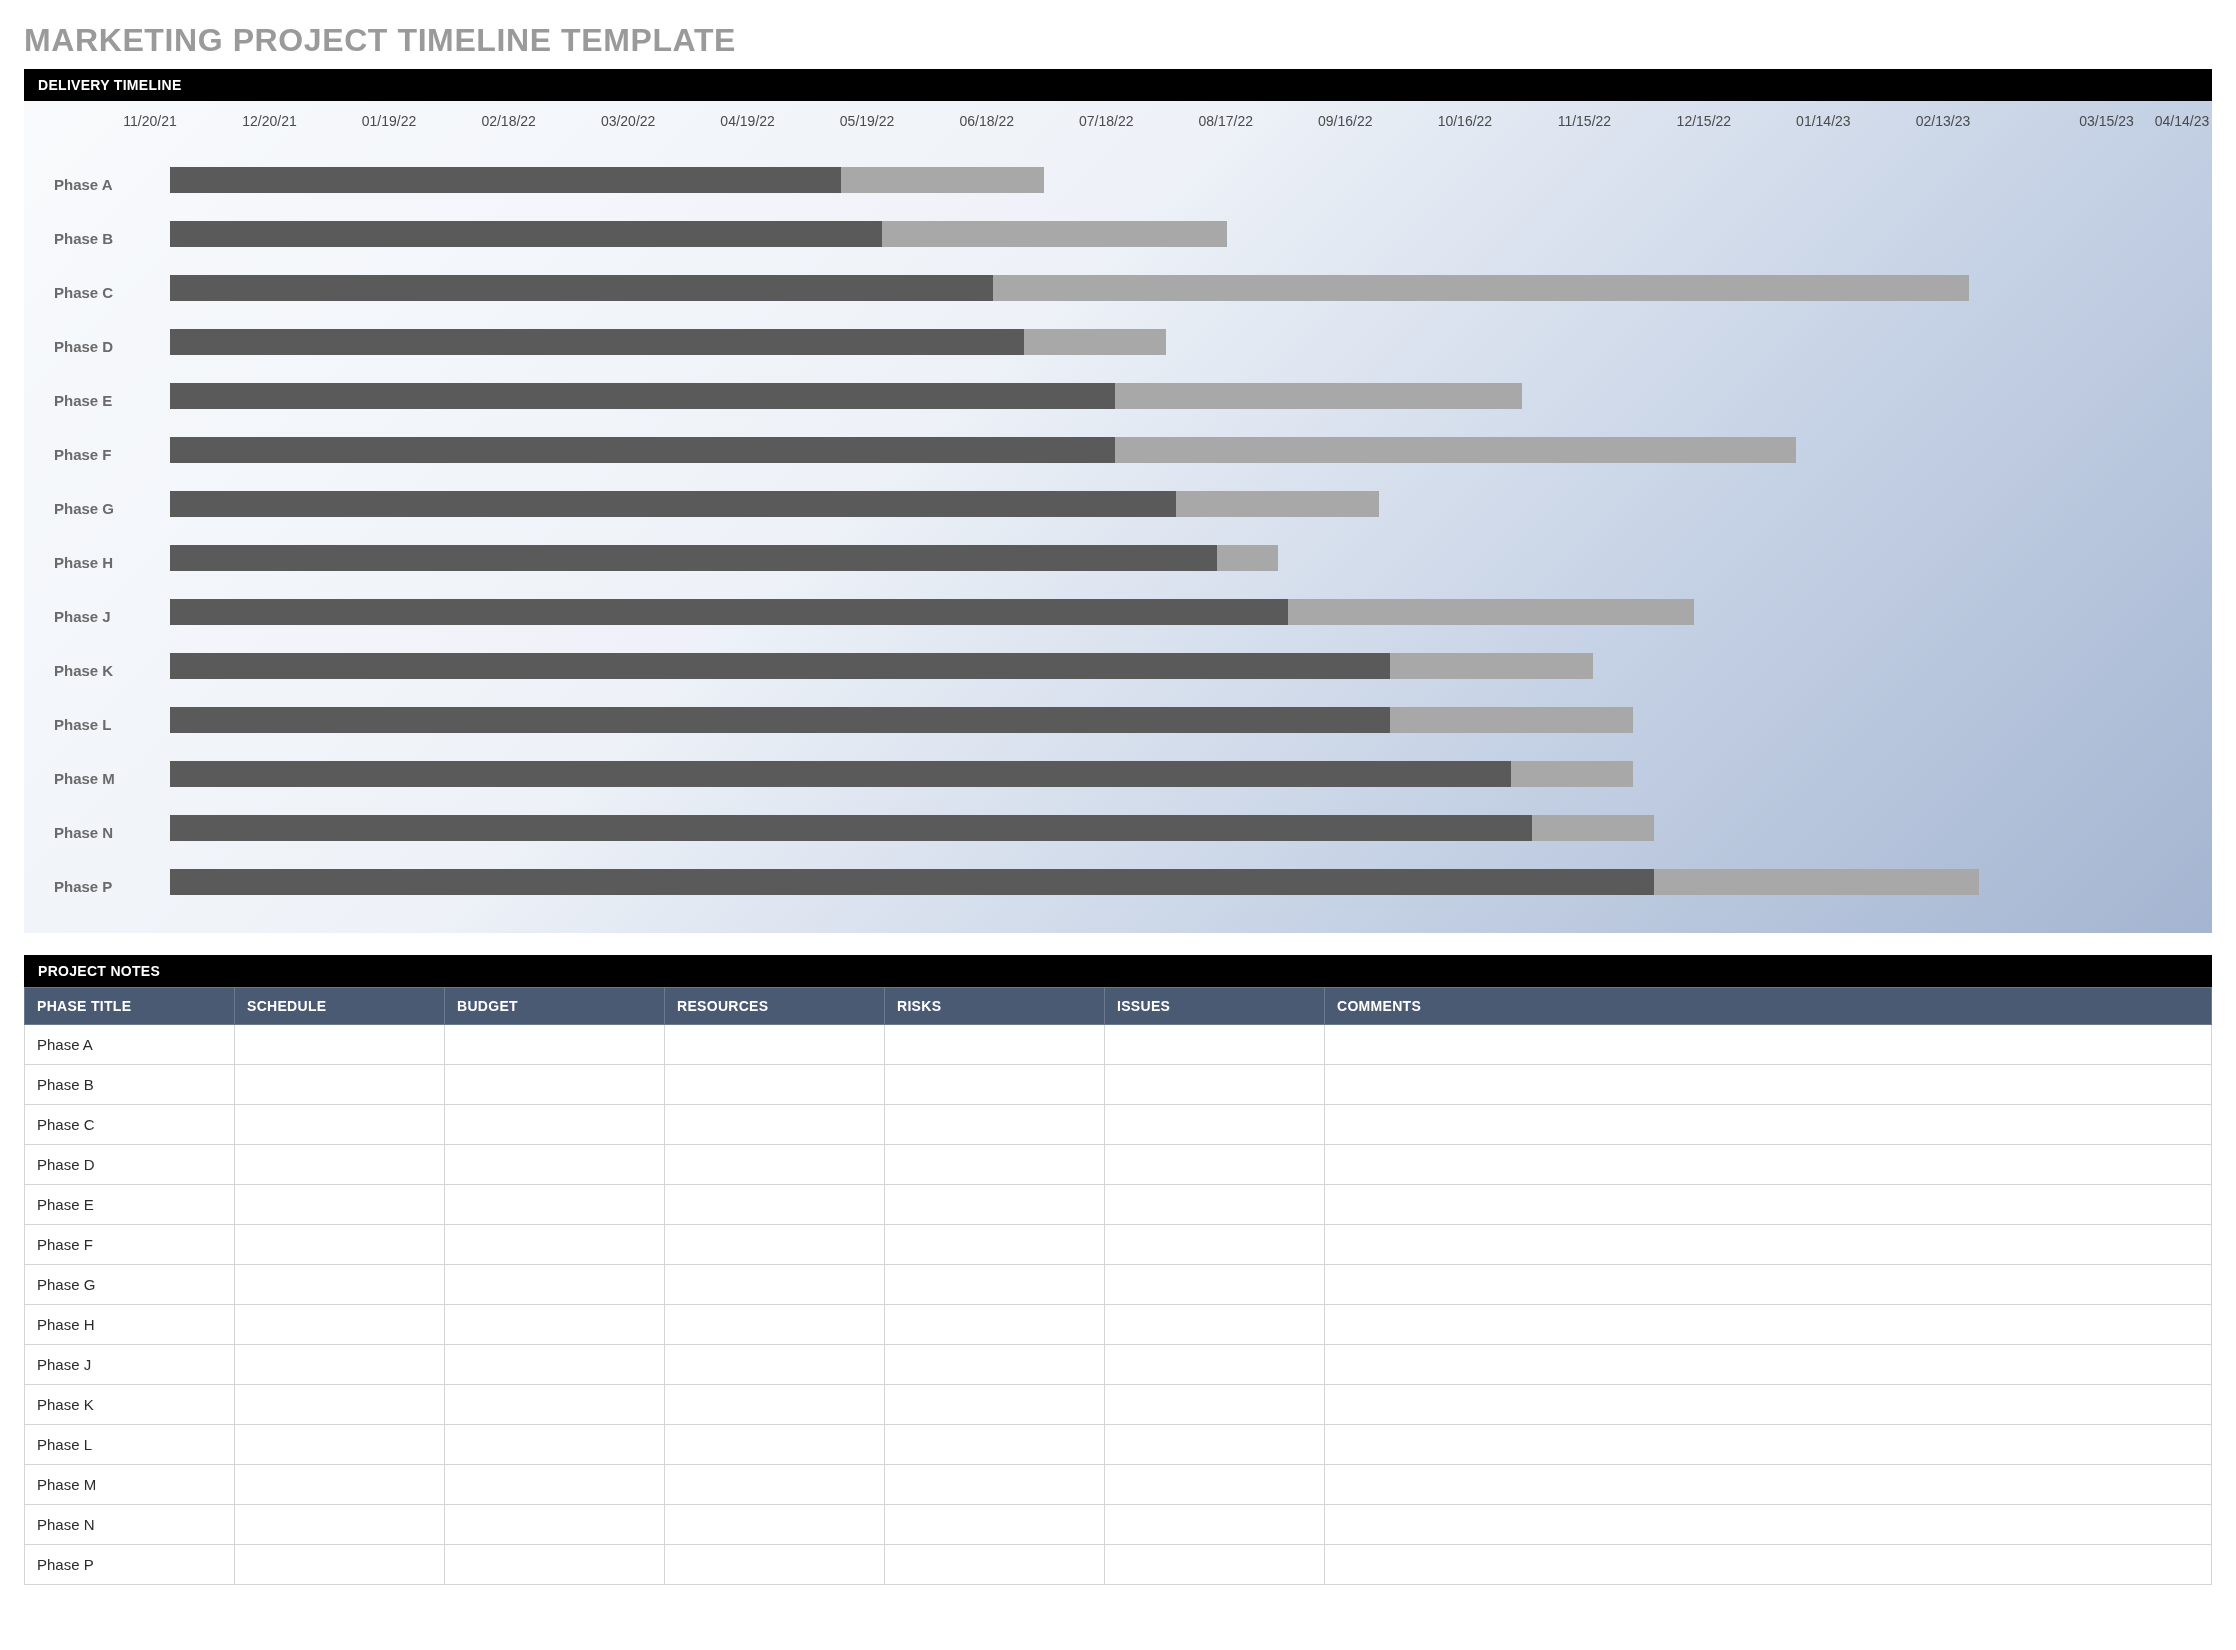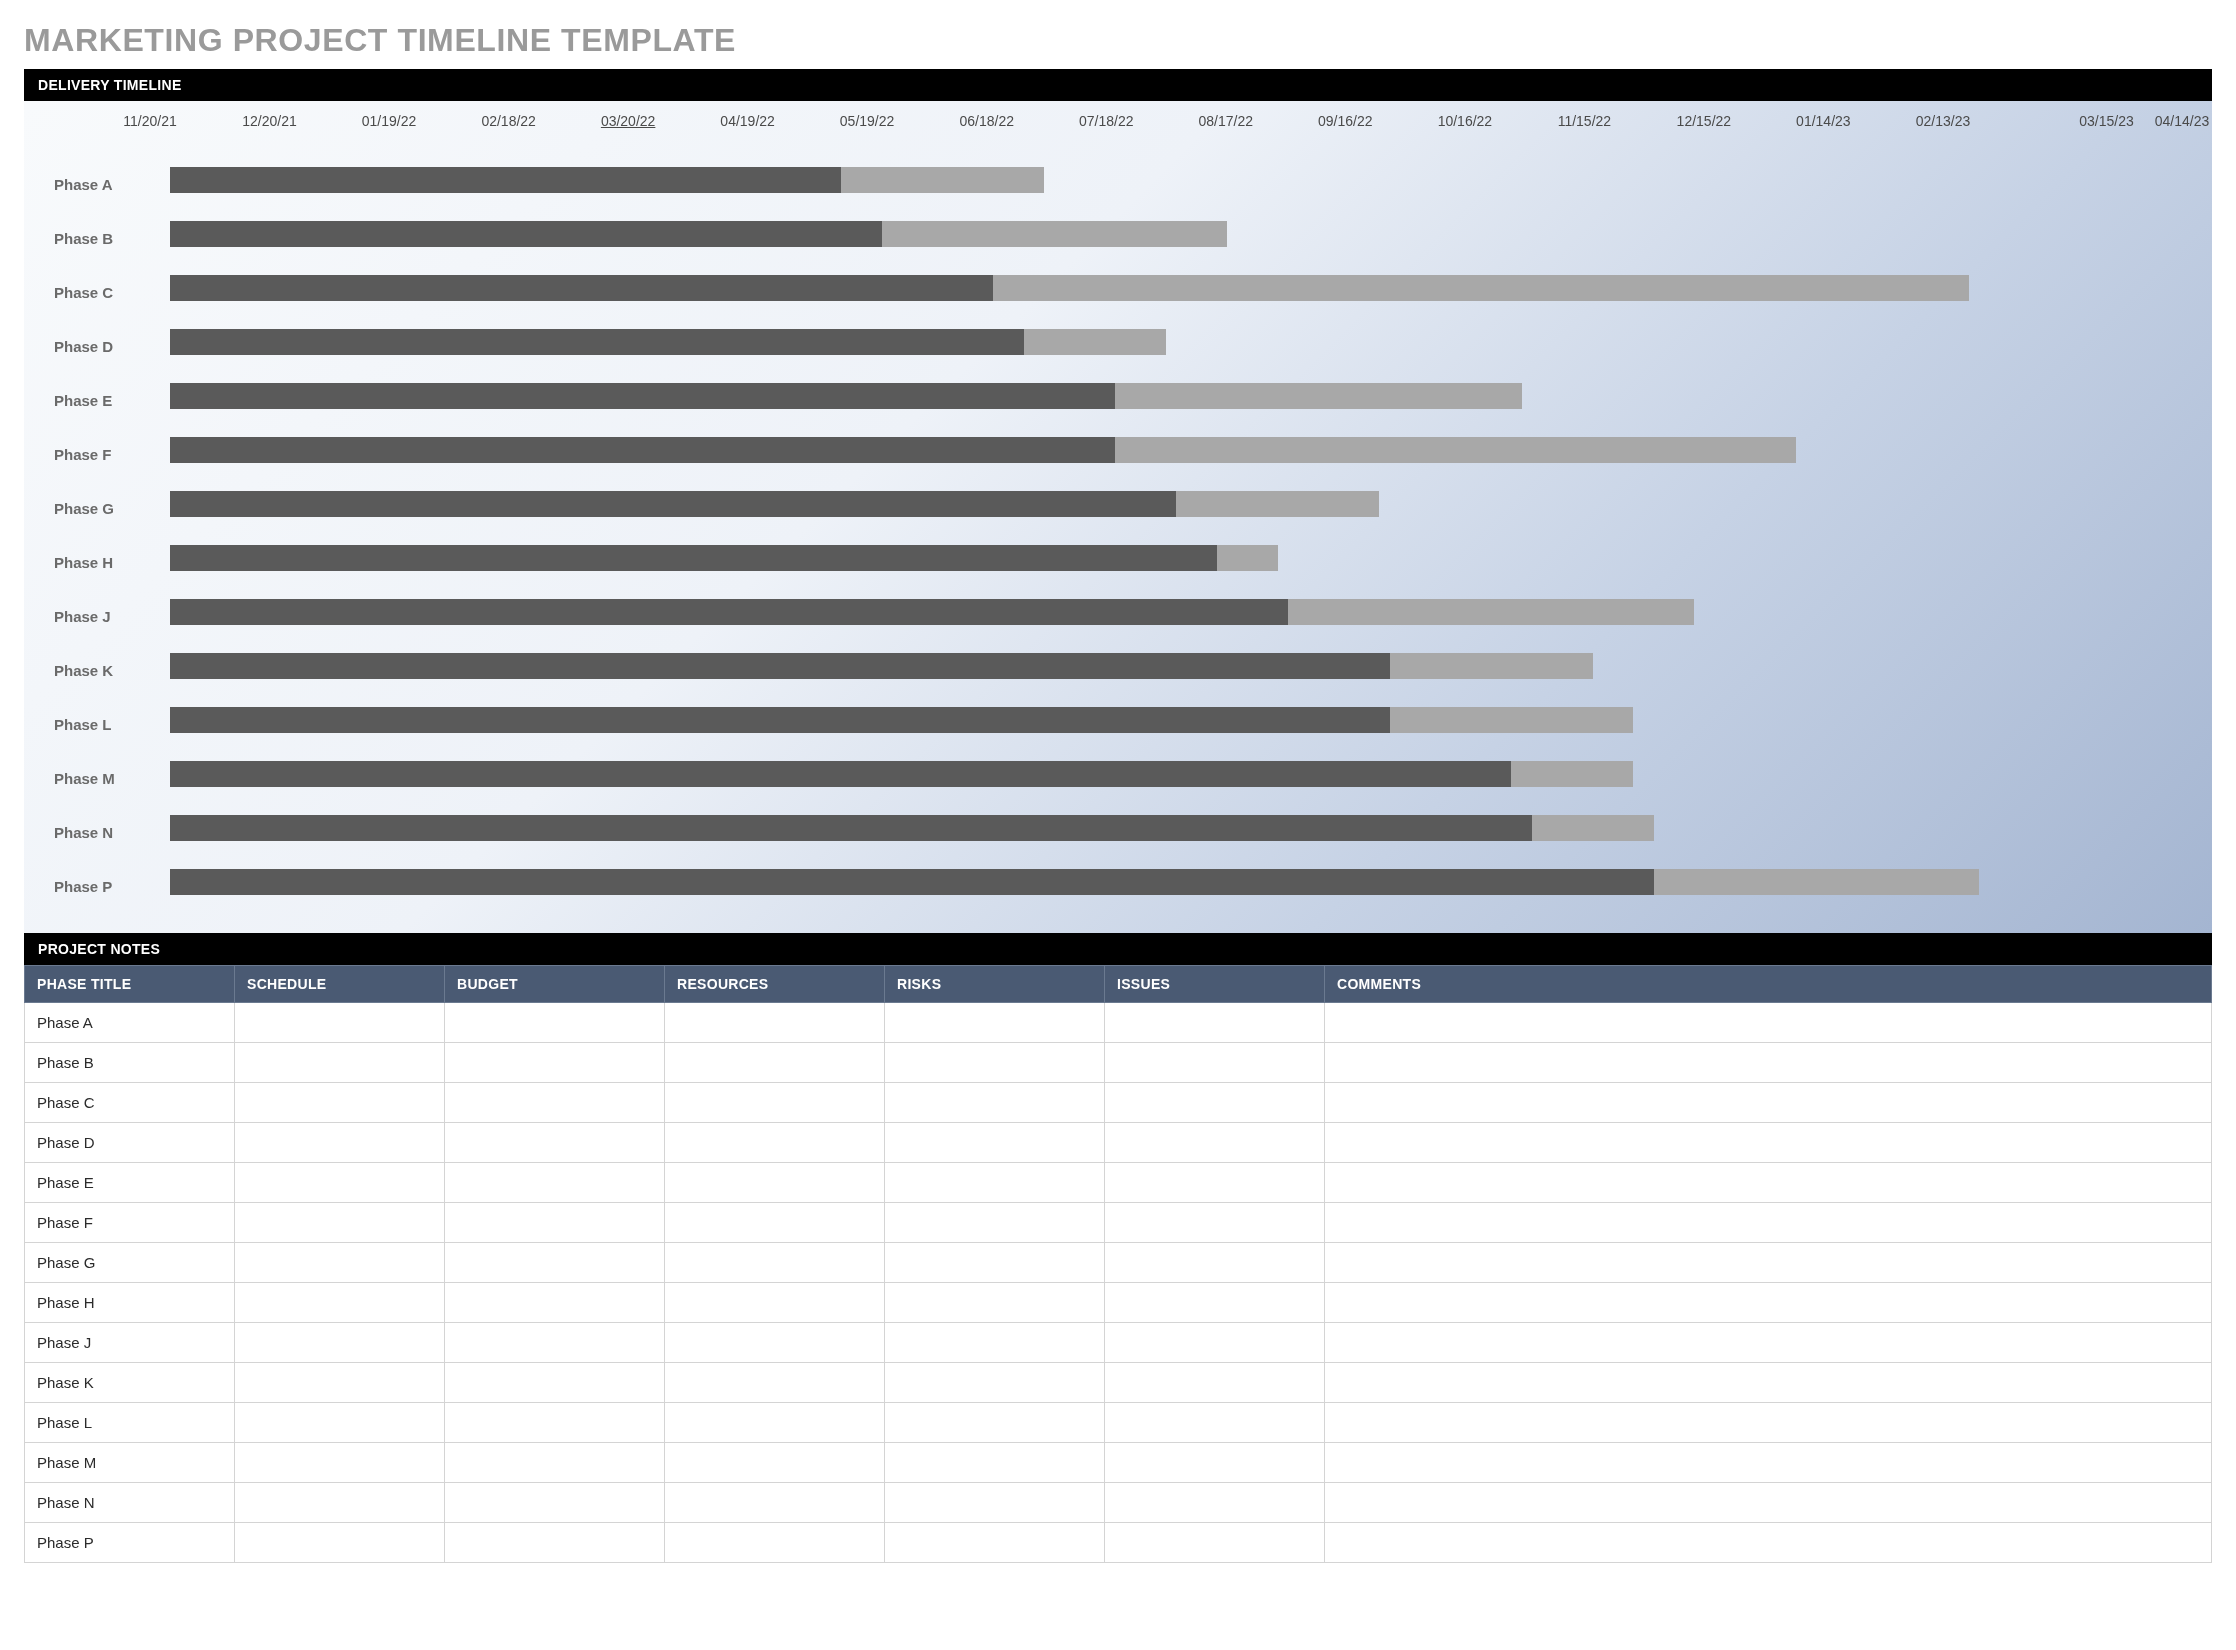--- a/index.html
+++ b/index.html
@@ -81,21 +81,21 @@
     height: 100%;
     background: #5a5a5a;
   }
   .bar-ext {
     position: absolute;
     top: 0;
     height: 100%;
     background: #a8a8a8;
   }
   
-  .notes-wrap { margin-top: 0; }
+  .notes-wrap { margin-top: 22px; }
   table.notes {
     width: 100%;
     border-collapse: collapse;
     table-layout: fixed;
   }
   table.notes col.c1 { width: 210px; }
   table.notes col.c2 { width: 210px; }
   table.notes col.c3 { width: 220px; }
   table.notes col.c4 { width: 220px; }
   table.notes col.c5 { width: 220px; }
@@ -146,21 +146,21 @@
           <div class="row-label-item">Phase M</div>
           <div class="row-label-item">Phase N</div>
           <div class="row-label-item">Phase P</div>
         </div>
       <div class="chart-area">
         <div class="axis" id="axis" style="position:relative;">
             <span class="tick" style="left: 0%;">11/20/21</span>
             <span class="tick" style="left: 5.88%;">12/20/21</span>
             <span class="tick" style="left: 11.76%;">01/19/22</span>
             <span class="tick" style="left: 17.65%;">02/18/22</span>
-            <span class="tick" style="left: 23.53%; text-decoration: underline;">03/20/22</span>
+            <span class="tick" style="left: 23.53%;">03/20/22</span>
             <span class="tick" style="left: 29.41%; text-align: center;">04/19/22</span>
             <span class="tick" style="left: 35.29%;">05/19/22</span>
             <span class="tick" style="left: 41.18%;">06/18/22</span>
             <span class="tick" style="left: 47.06%;">07/18/22</span>
             <span class="tick" style="left: 52.94%;">08/17/22</span>
             <span class="tick" style="left: 58.82%;">09/16/22</span>
             <span class="tick" style="left: 64.71%;">10/16/22</span>
             <span class="tick" style="left: 70.59%;">11/15/22</span>
             <span class="tick" style="left: 76.47%;">12/15/22</span>
             <span class="tick" style="left: 82.35%;">01/14/23</span>

